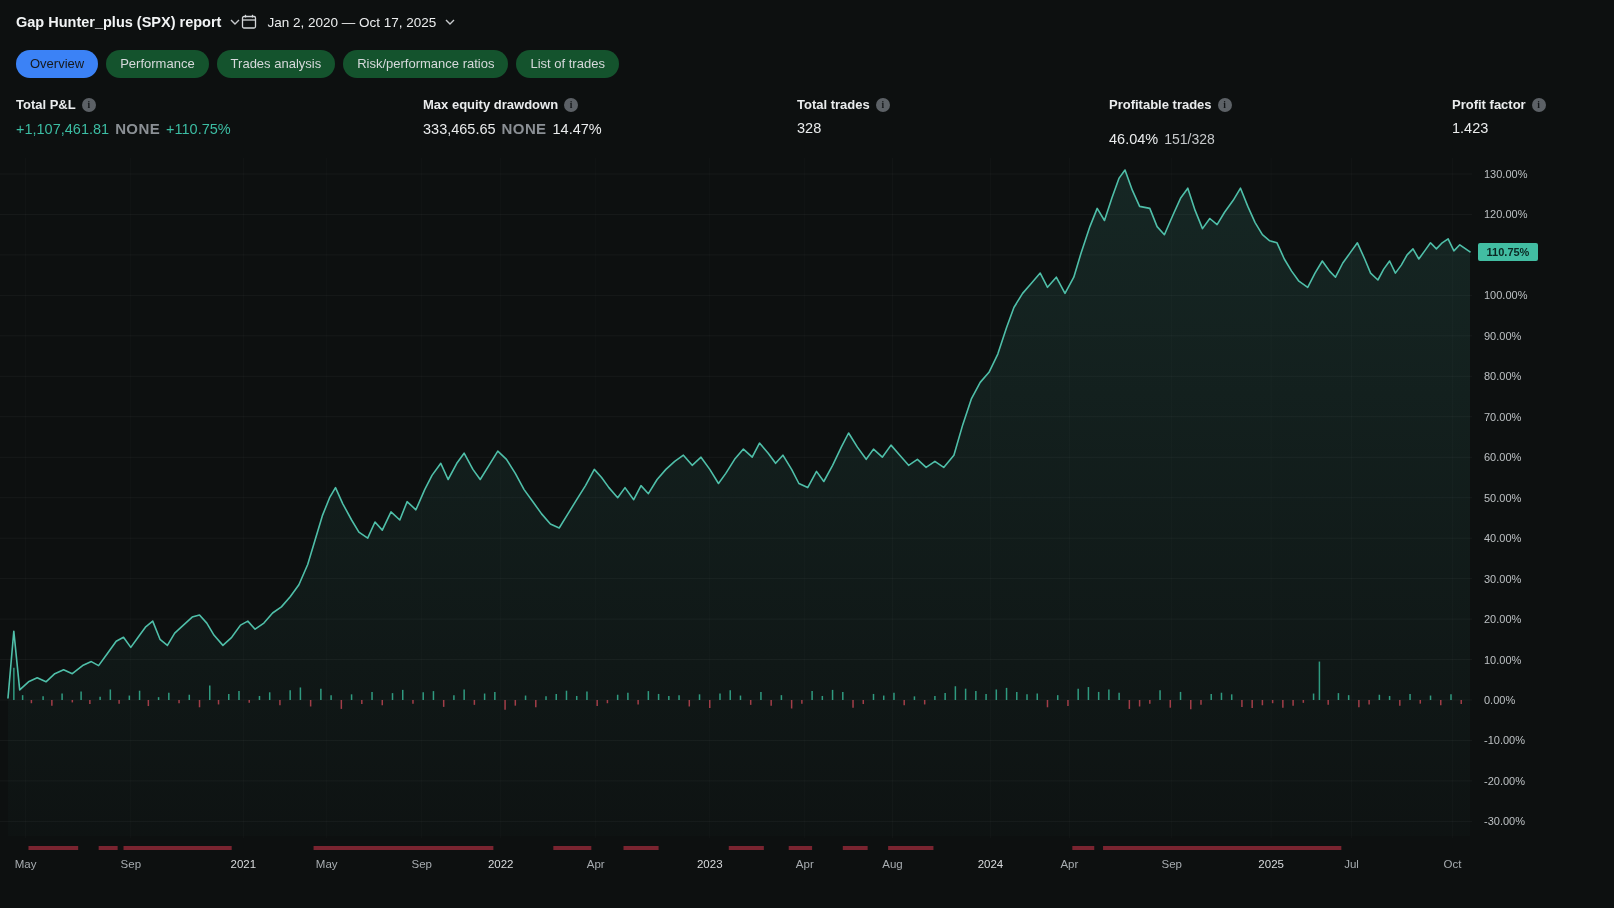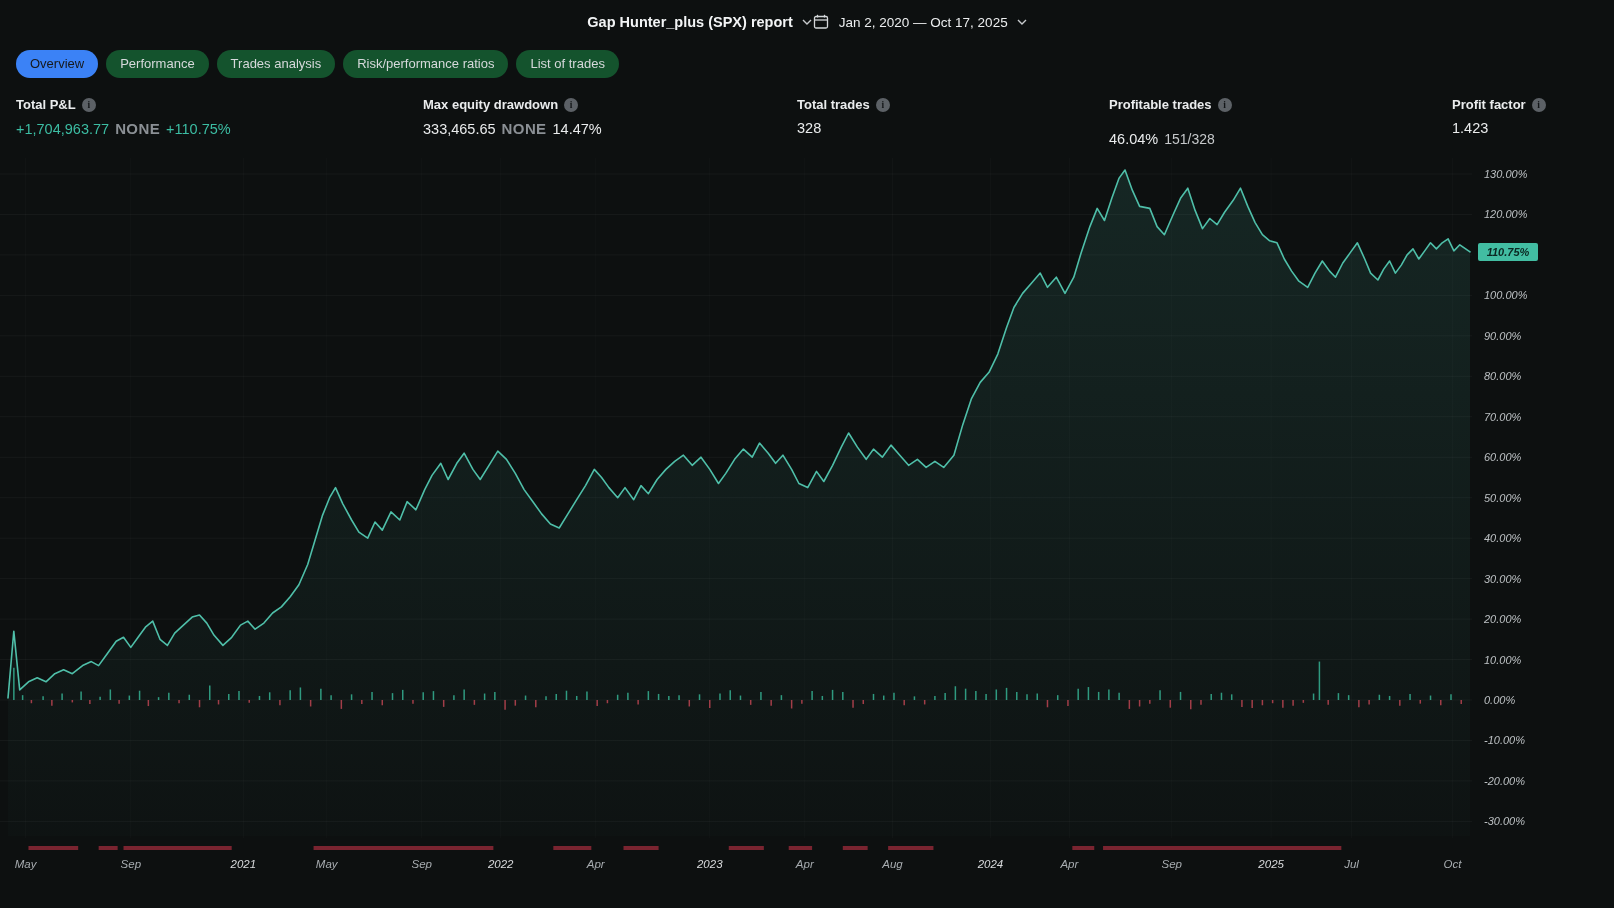--- a/index.html
+++ b/index.html
@@ -4,21 +4,21 @@
 <style>
   * { box-sizing: border-box; }
   html,body { margin:0; padding:0; }
   body {
     width:1614px; height:908px; overflow:hidden;
     background:#0d1010; color:#dcdfe1;
     font-family:"Liberation Sans", sans-serif;
   }
   .topbar {
     height:44px; display:flex; align-items:center;
-    justify-content:center; padding:16px 16px;
+    justify-content:flex-start; padding:16px 16px;
   }
   .title-group { display:flex; align-items:center; gap:9px; cursor:pointer; }
   .report-title { font-size:14.5px; font-weight:700; color:#f2f4f5; }
   .chev { width:10px; height:6px; display:inline-block; }
   .chev svg { display:block; }
   .date-group { display:flex; align-items:center; gap:9px; cursor:pointer; }
   .date-label { font-size:13.5px; color:#eceeef; }
   .cal-icon { width:18px; height:18px; }
 
   .tabs { display:flex; gap:8px; padding:6px 16px 10px; height:44px; align-items:center; }
@@ -36,21 +36,21 @@
     width:14px; height:14px; border-radius:50%; background:#5c6166; color:#121517;
     font-size:9.5px; font-weight:700; display:inline-flex; align-items:center;
     justify-content:center; cursor:pointer; font-family:"Liberation Serif", serif;
   }
   .info::after { content:"i"; }
   .stat-value { margin-top:8px; font-size:14.5px; color:#eaeced; display:flex; align-items:baseline; gap:6px; }
   .stat-value .unit { font-size:15px; color:#8b9095; letter-spacing:.4px; font-weight:700; }
   .stat-value .sub { font-size:14px; color:#c6c9cb;margin-top:11px; }
   .stat-value.positive .main, .stat-value.positive .extra { color:#3cbda3; }
 
-  .chart-wrap { position:relative; width:1614px; height:760px;font-style:italic; }
+  .chart-wrap { position:relative; width:1614px; height:760px; }
   .chart-wrap svg { display:block; }
   svg text { font-family:"Liberation Sans", sans-serif; }
 </style>
 </head>
 <body>
 
 <header class="topbar">
   <div class="title-group">
     <span class="report-title">Gap Hunter_plus (SPX) report</span>
     <span class="chev">
@@ -86,21 +86,21 @@
 </nav>
 
 <section class="stats">
 
   <div class="stat" style="left:16px">
     <div class="stat-label">
       <span>Total P&amp;L</span>
       <span class="info"></span>
     </div>
     <div class="stat-value positive">
-      <span class="main">+1,704,963.77</span>
+      <span class="main">+1,107,461.81</span>
       <span class="unit">NONE</span>
       <span class="extra">+110.75%</span>
     </div>
   </div>
 
   <div class="stat" style="left:423px">
     <div class="stat-label">
       <span>Max equity drawdown</span>
       <span class="info"></span>
     </div>

